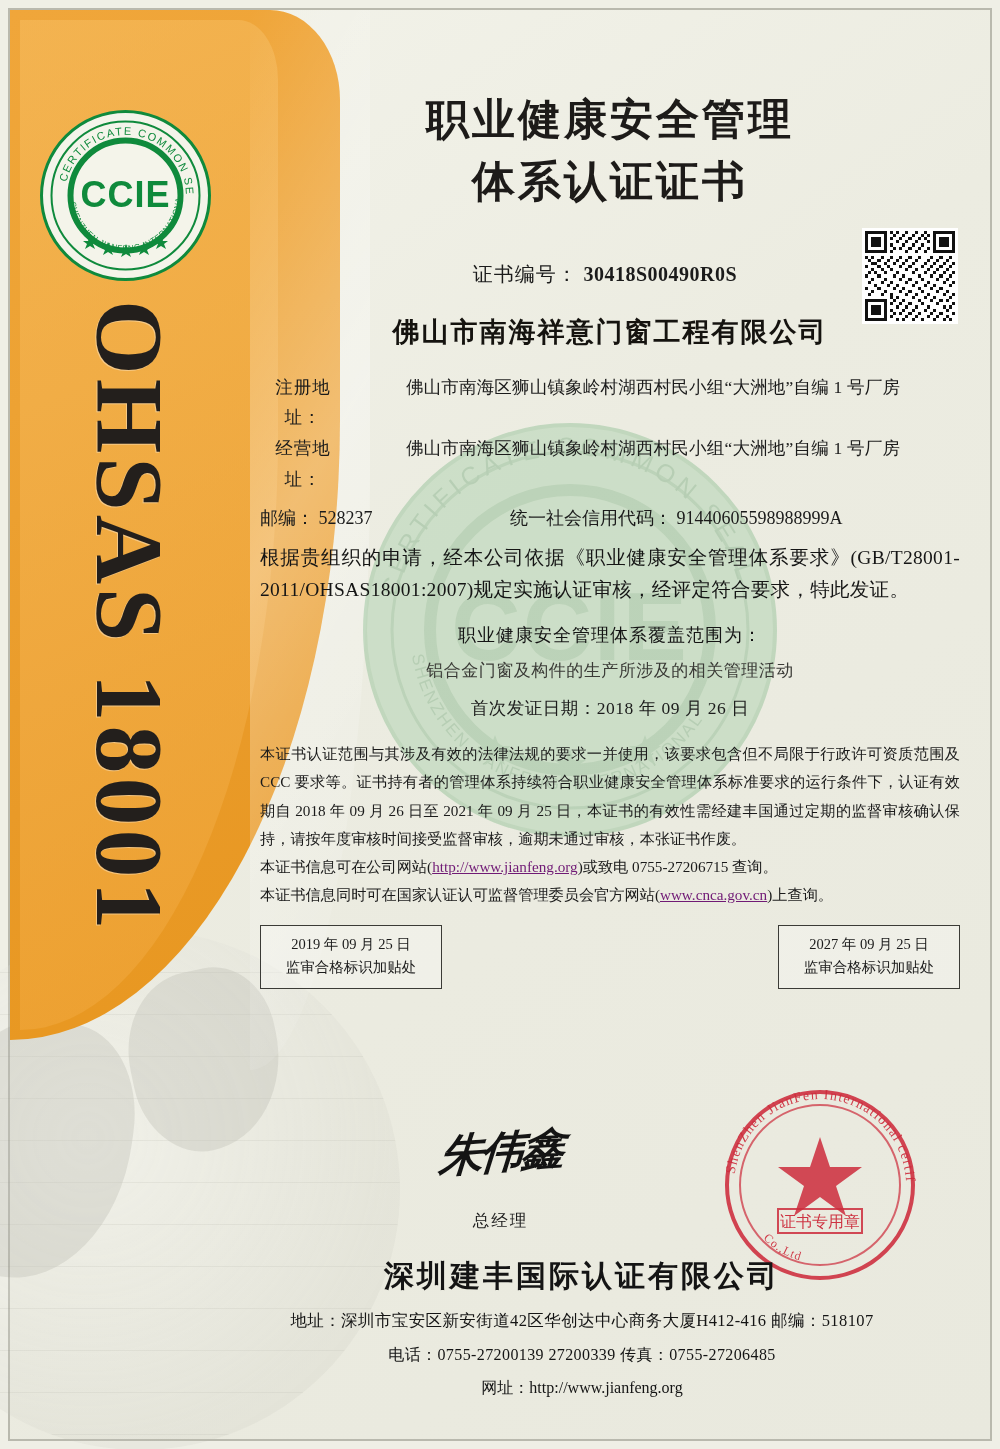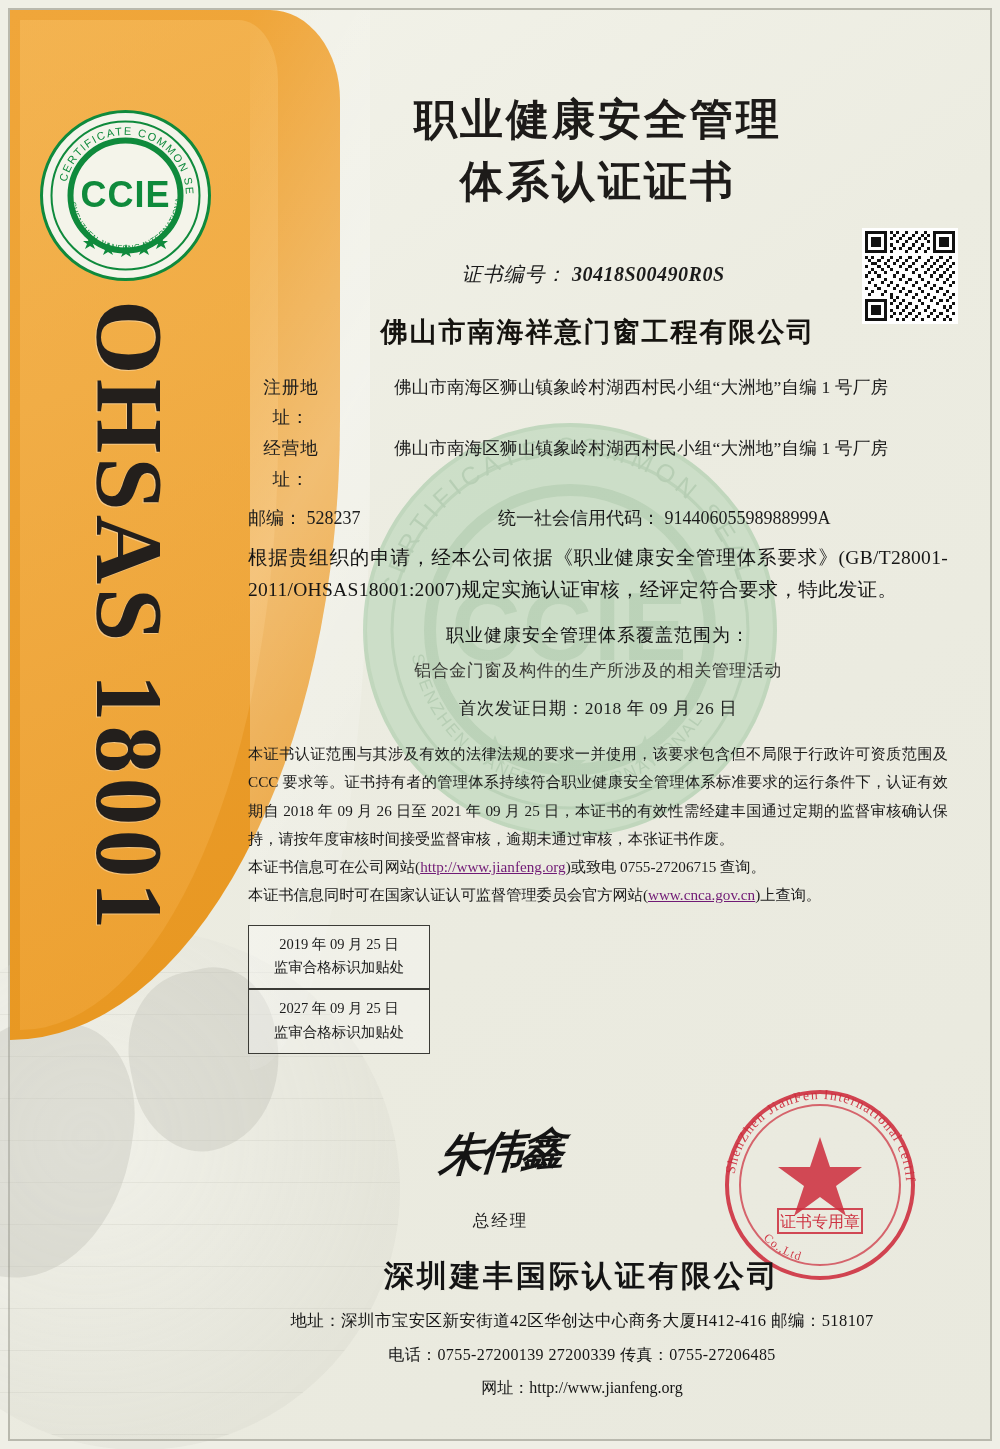--- a/index.html
+++ b/index.html
@@ -106,21 +106,21 @@
     position: absolute;
     left: 355px; top: 415px;
     width: 430px; height: 430px;
     opacity: .3;
     pointer-events: none;
   }
 
   
   .content {
     position: absolute;
-    left: 248px; top: 60px;
+    left: 260px; top: 60px;
     width: 700px;
   }
 
   .main-title {
     text-align: center;
     font-family: "Liberation Sans", sans-serif;
     font-weight: bold;
     font-size: 43px;
     letter-spacing: 3px;
     color: #1d1b19;
@@ -137,21 +137,20 @@
   }
   .qr svg { display: block; }
 
   .cert-no {
     margin-top: 48px;
     text-align: center;
     font-size: 20px;
     font-family: "Liberation Sans", sans-serif;
     color: #1b1b1b;
     padding-right: 10px;
-    font-style: italic;
   }
   .cert-no .label { letter-spacing: 1px; }
   .cert-no .value { font-family: "Liberation Serif", serif; font-weight: bold; letter-spacing: .5px; }
 
   .company {
     margin-top: 26px;
     text-align: center;
     font-family: Liberation Sans, sans-serif;
     font-weight: bold;
     font-size: 27px;
@@ -216,21 +215,20 @@
   .fineprint a, .fineprint .link {
     color: #701a75;
     text-decoration: underline;
   }
 
   
   .stamp-row {
     margin-top: 16px;
     display: flex;
     justify-content: space-between;
-    flex-direction: column;
   }
   .stamp-box {
     width: 182px;
     border: 1px solid #3b3b36;
     padding: 7px 4px 9px;
     text-align: center;
     font-size: 14.5px;
     line-height: 1.6;
     color: #1b1b1b;
     background: rgba(255,255,255,.25);

